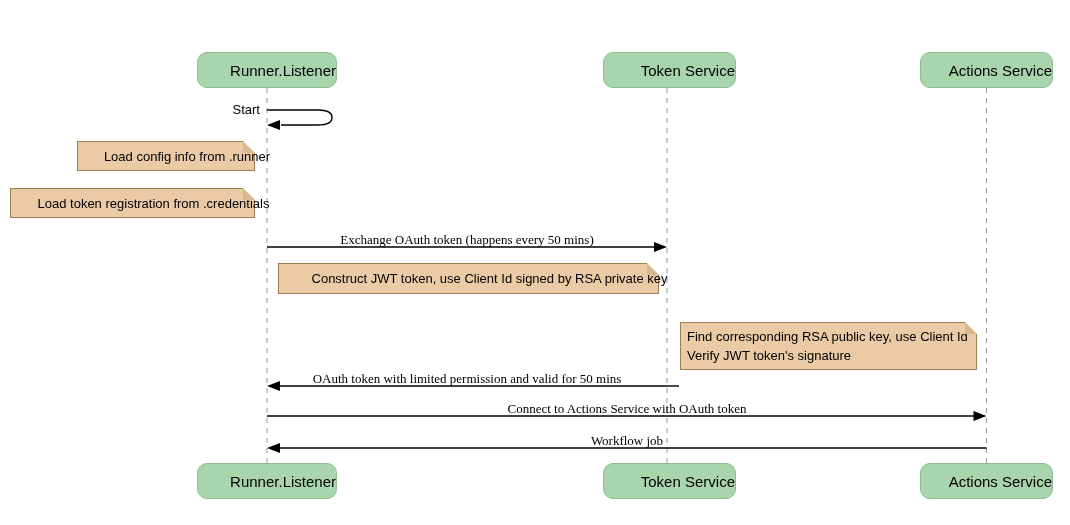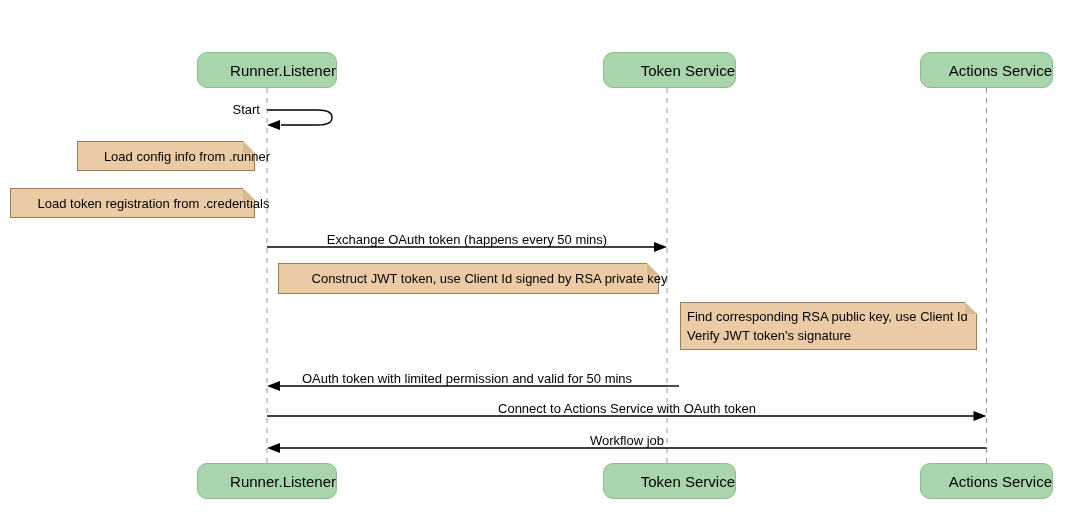--- a/index.html
+++ b/index.html
@@ -70,21 +70,21 @@
   .p-ts { left: 603px; width: 133px; }
   .p-as { left: 920px; width: 133px; }
   .p-top { top: 52px; }
   .p-bottom { top: 463px; }
   .msg {
     position: absolute;
     font-size: 13px;
     line-height: 14px;
     white-space: nowrap;
   }
-  .msg-center { text-align: center; }
+  .msg-center { text-align: center; font-family: Liberation Serif, serif; }
   .msg-start   { top: 103px; right: 810px; }
   .msg-exchange { top: 233px; left: 267px; width: 400px; }
   .msg-oauth    { top: 372px; left: 267px; width: 400px; }
   .msg-connect  { top: 402px; left: 267px; width: 720px; }
   .msg-workflow { top: 434px; left: 267px; width: 720px; }
   .note {
     position: absolute;
     box-sizing: border-box;
     background: var(--note-fill);
     border: 1px solid var(--note-border);
@@ -101,21 +101,21 @@
     top: -1px; right: -1px;
     width: 0; height: 0;
     border-style: solid;
     border-width: 0 12px 12px 0;
     border-color: var(--background) var(--background) var(--note-fold) var(--note-fold);
   }
   .note-center { align-items: center; text-align: center; padding-left: 48px; }
   .note-1 { left: 77px;  top: 141px; width: 178px; height: 30px; }
   .note-2 { left: 10px;  top: 188px; width: 245px; height: 30px; }
   .note-3 { left: 278px; top: 263px; width: 381px; height: 31px; }
-  .note-4 { left: 680px; top: 302px; width: 297px; height: 48px; line-height: 19px; }
+  .note-4 { left: 680px; top: 322px; width: 297px; height: 48px; line-height: 19px; }
 </style>
 </head>
 <body>
 
 <div class="canvas">
 
 
   <svg class="layer" width="1070" height="525" viewBox="0 0 1070 525">
 
     <line class="lifeline" x1="267" y1="88" x2="267" y2="463"></line>

